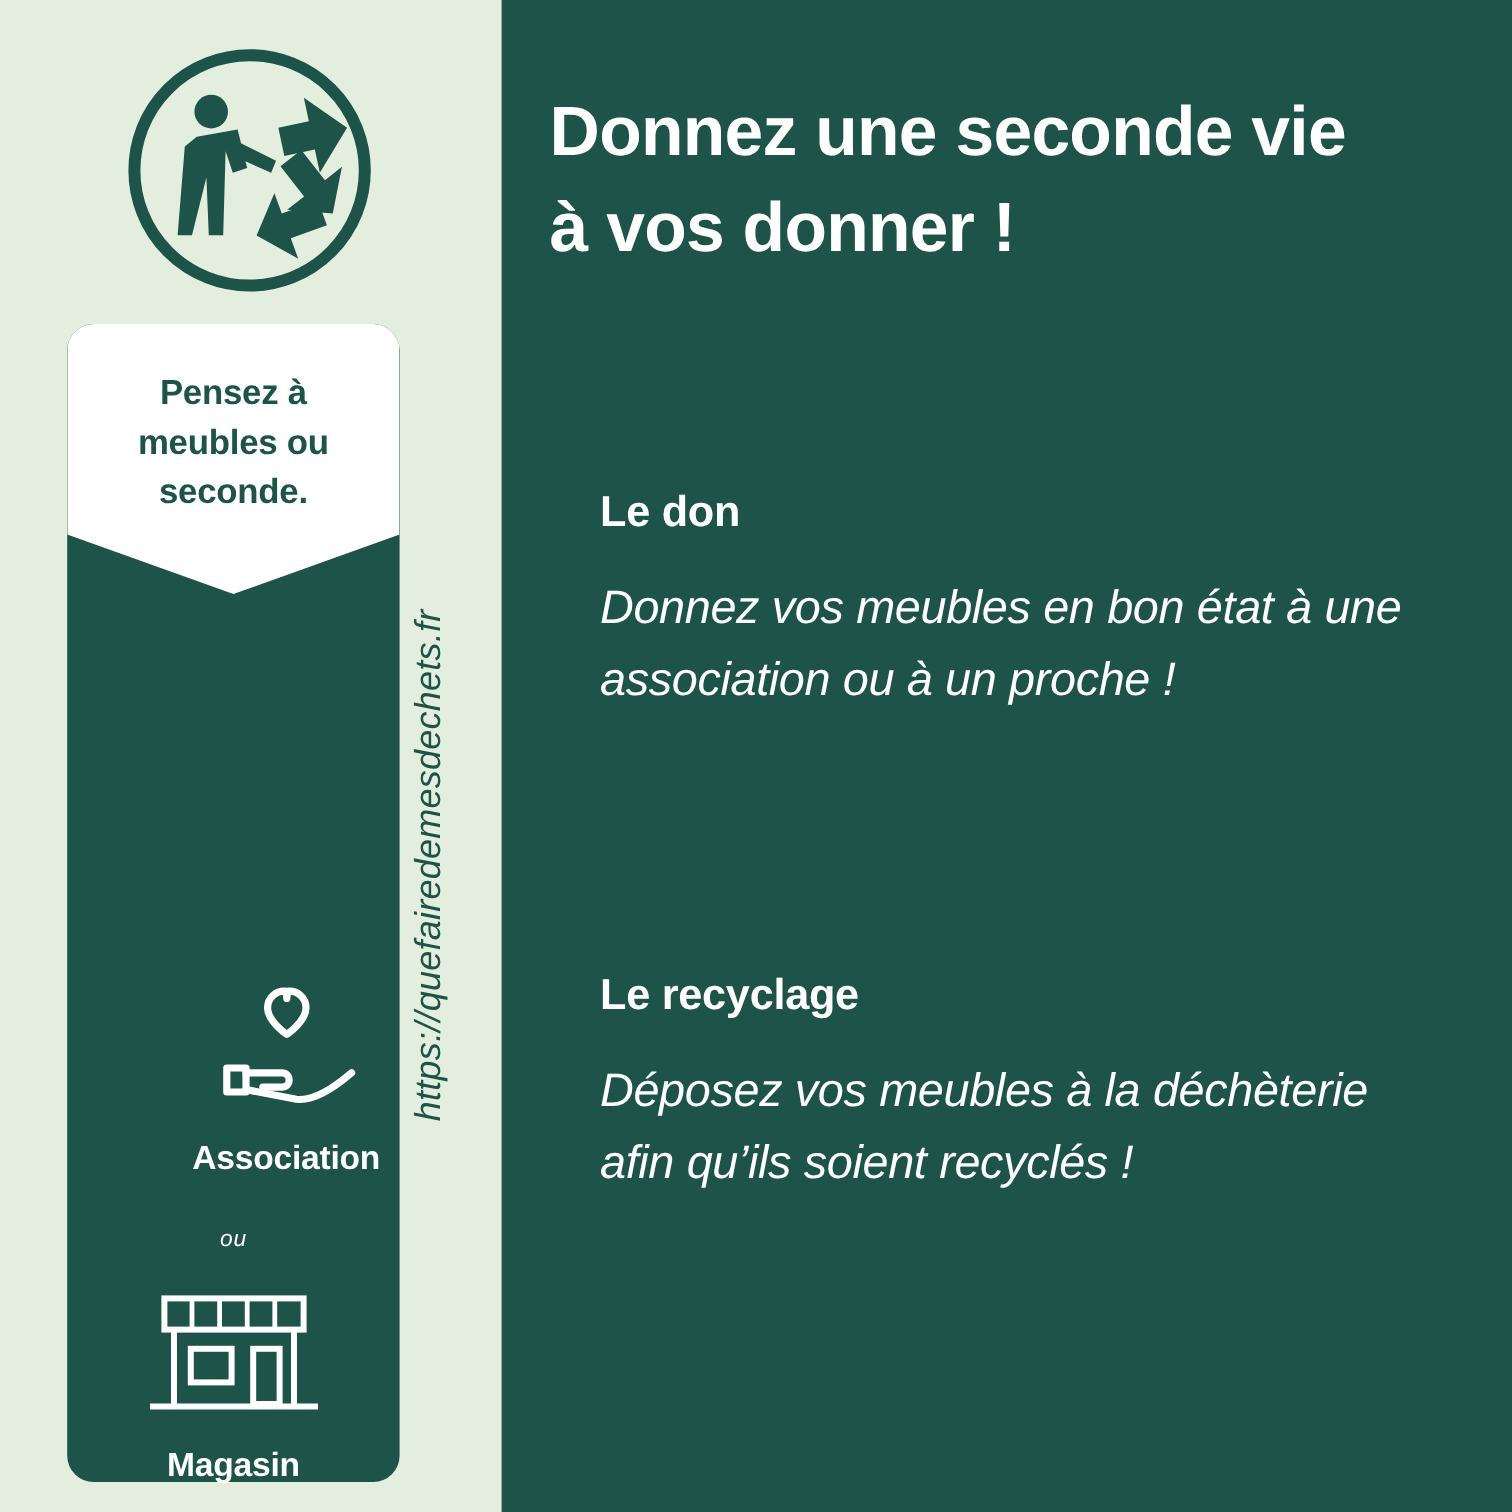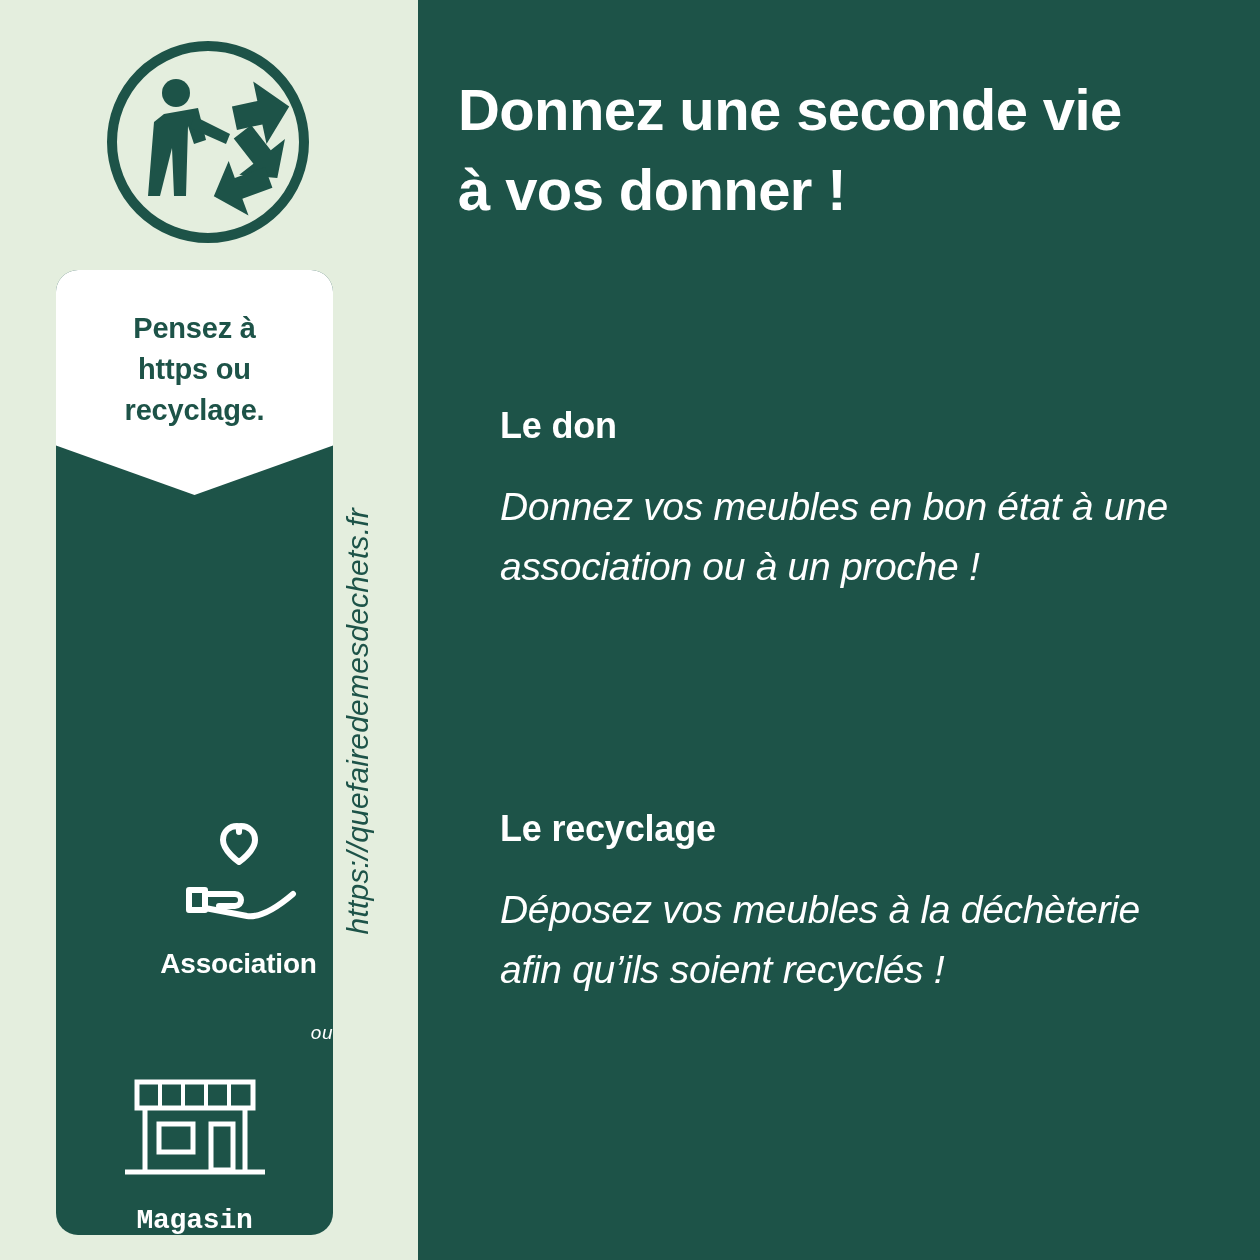--- a/index.html
+++ b/index.html
@@ -94,30 +94,30 @@
     margin: 0 auto 14px auto;
   }
   .step .step-label {
     font-size: 28px;
     font-weight: bold;
     letter-spacing: -0.2px;
   }
   .connector {
     position: absolute;
     width: 277px;
-    text-align: right;
+    text-align: center;
     color: #ffffff;
     font-size: 19px;
     font-style: italic;
     letter-spacing: 0.5px;
   }
 
   .step-assoc { top: 548px; padding-left: 44px; }
   .conn-1     { top: 752px; }
-  .step-shop  { top: 800px; font-family: Liberation Mono, monospace; }
+  .step-shop  { top: 800px; }
 
   
   .url {
     position: absolute;
     left: 341px;
     top: 508px;
     transform-origin: left top;
     transform: rotate(-90deg) translate(-100%, 0);
     color: #1d5348;
     font-size: 30px;
@@ -183,22 +183,22 @@
       <path d="M140 108 L172 108 L172 90 L198 120 L172 148 L172 130 L140 130 Z" fill="#1d5348" transform="translate(-10,-4) rotate(52 165 120)"></path>
       <path d="M118 150 L150 150 L150 132 L176 162 L150 190 L150 172 L118 172 Z" fill="#1d5348" transform="translate(-6,-12) rotate(160 146 162)"></path>
     </svg>
   </div>
 
   <div class="steps-card">
 
     <div class="banner"></div>
     <div class="banner-text">
       <div>Pensez à</div>
-      <div>https ou</div>
-      <div>recyclage.</div>
+      <div>meubles ou</div>
+      <div>seconde.</div>
     </div>
 
     <div class="step step-assoc">
       <span class="icon">
         <svg width="128" height="112" viewBox="0 0 128 112" aria-hidden="true">
           <path d="M64 44 C64 44 48 33 48 22 C48 13 55 8 62 8 C67 8 64 8 64 14 C64 8 61 8 66 8 C73 8 80 13 80 22 C80 33 64 44 64 44 Z" fill="none" stroke="#ffffff" stroke-width="6" stroke-linejoin="round"></path>
           <path d="M14 72 L14 92 L30 92 L30 72 Z" fill="none" stroke="#ffffff" stroke-width="6" stroke-linejoin="round"></path>
           <path d="M30 76 L60 76 C68 76 68 88 60 88 L44 88" fill="none" stroke="#ffffff" stroke-width="6" stroke-linecap="round"></path>
           <path d="M30 90 L72 98 C86 100 104 88 118 76" fill="none" stroke="#ffffff" stroke-width="6" stroke-linecap="round"></path>
         </svg>

